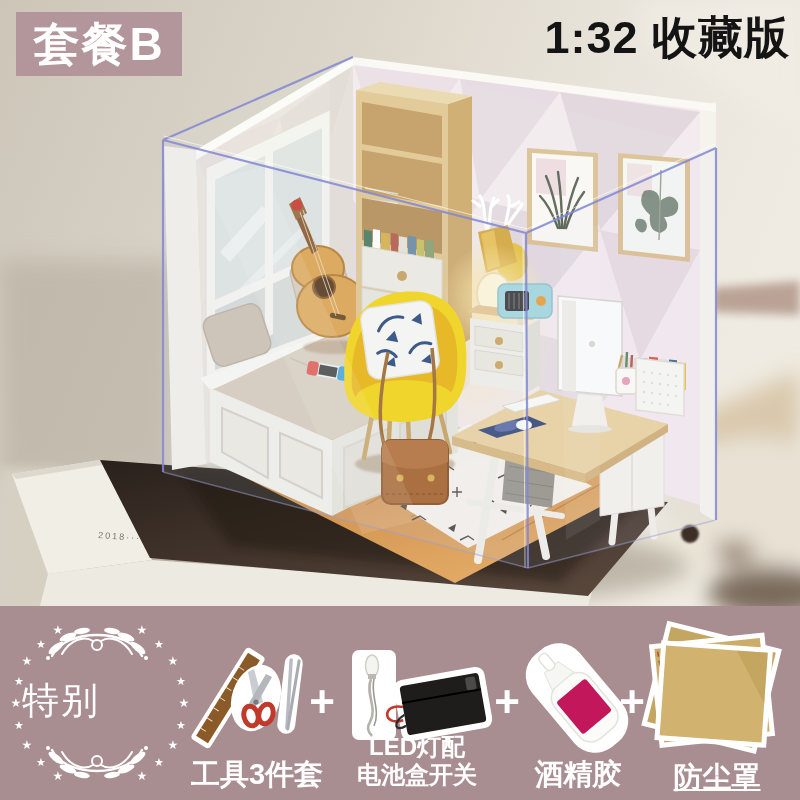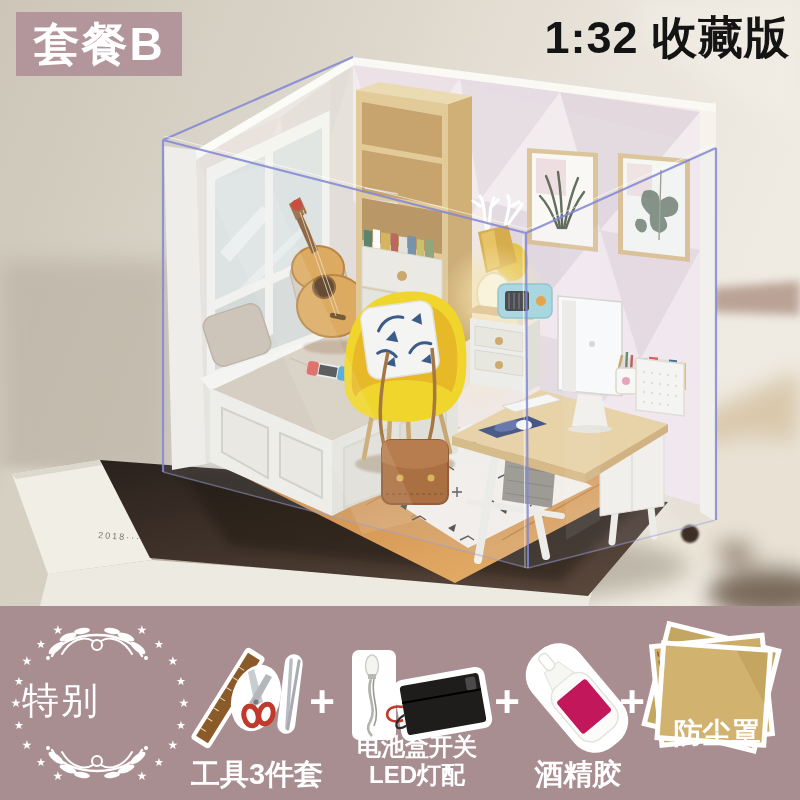--- a/index.html
+++ b/index.html
@@ -15,21 +15,21 @@
   .gift-badge-text{position:absolute;left:22px;top:648px;width:156px;
          color:#fff;font-size:37px;font-weight:normal;line-height:50px;letter-spacing:2px;margin-top:28px;}
   .plus{position:absolute;top:678px;width:48px;text-align:center;color:#fff;
          font-size:44px;font-weight:bold;line-height:48px;}
   .plus.p1{left:298px;} .plus.p2{left:483px;} .plus.p3{left:608px;}
   .gift-label{position:absolute;color:#fff;font-weight:bold;text-align:center;
          font-size:29px;white-space:nowrap;transform:translateX(-50%);}
   .gift-label.l1{left:257px;top:755px;}
   .gift-label.l2{left:417px;top:733px;font-size:24px;line-height:28px;}
   .gift-label.l3{left:578px;top:755px;text-align:center;}
-  .gift-label.l4{left:717px;top:714px;}
+  .gift-label.l4{left:717px;top:758px;text-decoration:underline;}
 </style>
 </head>
 <body>
 
 <div class="stage">
 
 <svg class="scene" width="800" height="606" viewBox="0 0 800 606">
   <defs>
     <linearGradient id="bgGrad" x1="0" y1="0" x2="1" y2="0.3">
       <stop offset="0" stop-color="#ccc5b8"></stop>
@@ -599,19 +599,19 @@
 <div class="gift-badge-text">
   <div>特别</div>
 </div>
 
 <span class="plus p1">+</span>
 <span class="plus p2">+</span>
 <span class="plus p3">+</span>
 
 <div class="gift-label l1">工具3件套</div>
 <div class="gift-label l2">
+  <div>LED灯配</div>
   <div>电池盒开关</div>
-  <div>LED灯配</div>
 </div>
 <div class="gift-label l3">酒精胶</div>
 <div class="gift-label l4">防尘罩</div>
 
 </div>
 
 </body></html>

